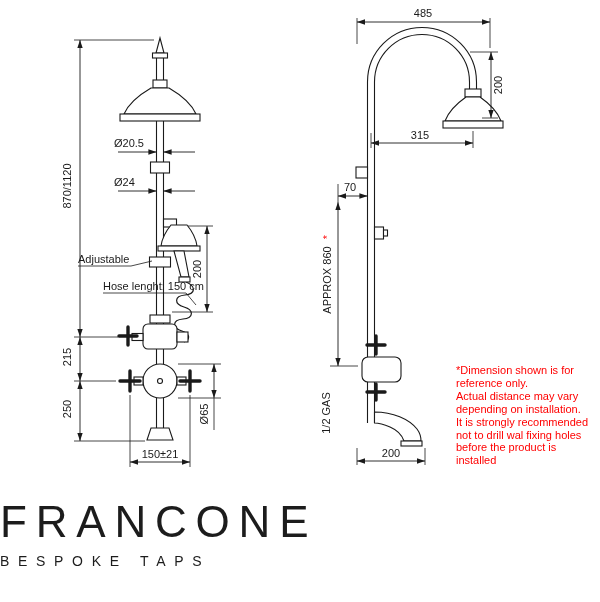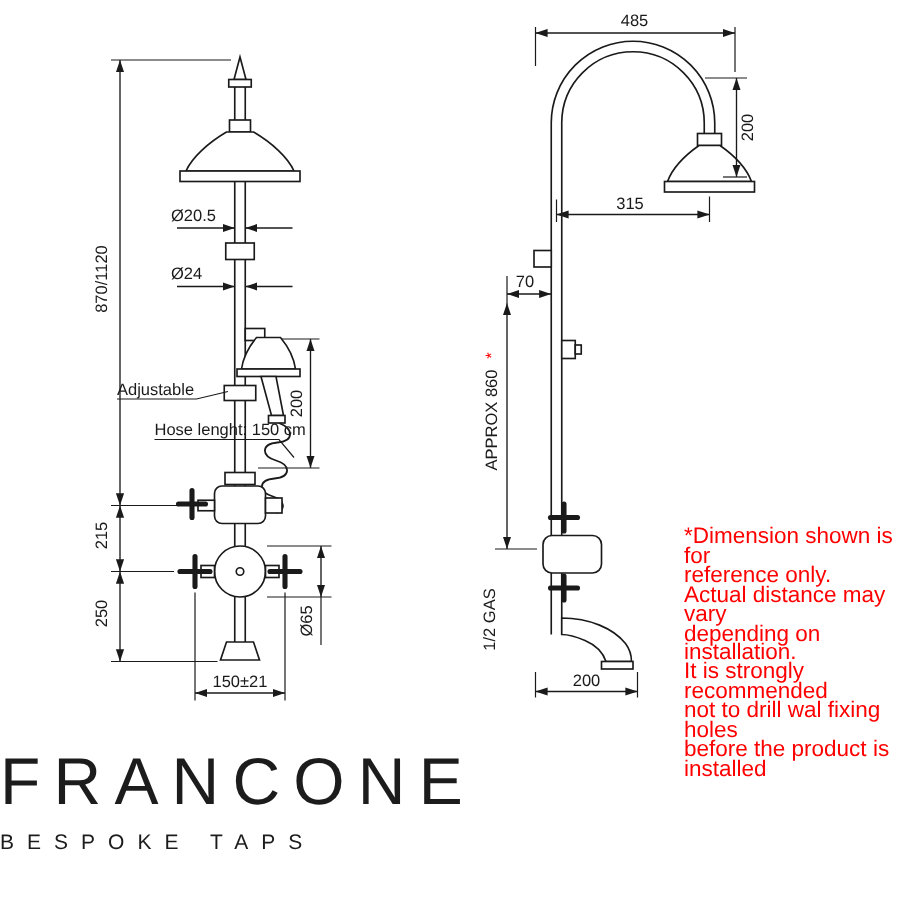--- a/index.html
+++ b/index.html
@@ -8,22 +8,22 @@
   svg{position:absolute;left:0;top:0;}
   svg text{font-family:"Liberation Sans", sans-serif;font-size:11px;fill:#1a1a1a;}
   .dim{stroke:#1a1a1a;stroke-width:.9;fill:none;marker-start:url(#aS);marker-end:url(#aE);}
   .dimE{stroke:#1a1a1a;stroke-width:.9;fill:none;marker-end:url(#aE);}
   .ext{stroke:#1a1a1a;stroke-width:.8;fill:none;}
   .part{stroke:#1a1a1a;stroke-width:1.1;fill:#ffffff;}
   .pipe{stroke:#1a1a1a;stroke-width:1.1;fill:none;}
   .handle{stroke:#1a1a1a;stroke-width:3.4;stroke-linecap:round;fill:none;}
   .hose{stroke:#1a1a1a;stroke-width:1.2;fill:none;}
   .red{fill:#FF0000;}
-  .note{position:absolute;left:456px;top:352px;width:142px;color:#FF0000;
-        font-size:15px;line-height:12.9px;white-space:pre-line;}
+  .note{position:absolute;left:456px;top:364px;width:142px;color:#FF0000;
+        font-size:11px;line-height:12.9px;white-space:pre-line;}
   .logo{position:absolute;left:0;right:0;top:500px;text-align:left;color:#1c1c1c;}
   .logo .brand{font-size:44px;font-weight:100;letter-spacing:.2em;margin-right:-.2em;line-height:1;}
   .logo .tagline{margin-top:9px;font-size:14px;font-weight:400;letter-spacing:.62em;margin-right:-.62em;}
 </style>
 </head>
 <body>
 
 <div class="canvas">
 
 <svg width="600" height="602" viewBox="0 0 600 602">

